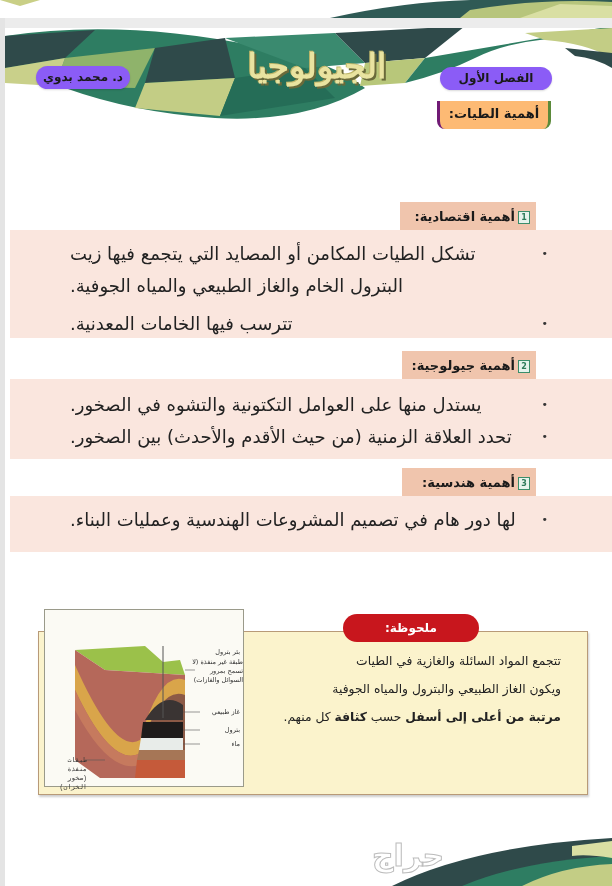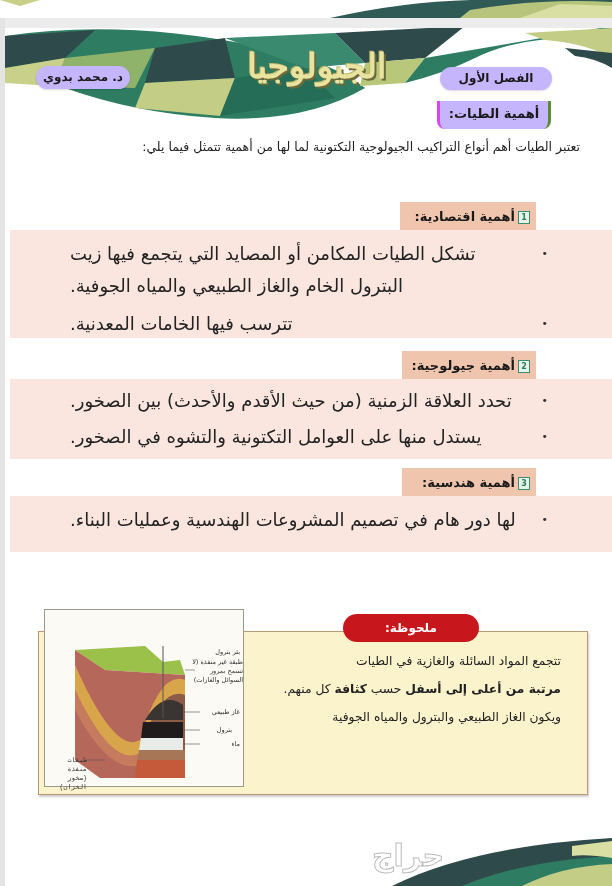--- a/index.html
+++ b/index.html
@@ -5,27 +5,27 @@
   * { box-sizing: border-box; margin: 0; padding: 0; }
   html, body { width: 612px; height: 886px; overflow: hidden; background: #ececec; }
   body { font-family: "DejaVu Sans", sans-serif; position: relative; }
 
   .top-strip { position: absolute; left: 0; top: 0; width: 612px; height: 18px; background: #fff; overflow: hidden; }
   .page { position: absolute; left: 5px; top: 28px; width: 607px; height: 858px; background: #fff; overflow: hidden; }
   .left-edge { position: absolute; left: 0; top: 18px; width: 5px; height: 868px; background: #e4e4e4; }
 
   .banner { position: absolute; left: 0; top: 0; width: 607px; height: 100px; }
 
-  .pill { position: absolute; background: #c4b5fd; border-radius: 14px; color: #1a1a1a; font-weight: bold; font-size: 12px; text-align: center; box-shadow: 0 1px 2px rgba(0,0,0,.15); line-height: 22px; direction: rtl; }
+  .pill { position: absolute; background: #8b5cf6; border-radius: 14px; color: #1a1a1a; font-weight: bold; font-size: 12px; text-align: center; box-shadow: 0 1px 2px rgba(0,0,0,.15); line-height: 22px; direction: rtl; }
   .author-pill { left: 31px; top: 38px; width: 94px; height: 23px; }
   .chapter-pill { left: 435px; top: 39px; width: 112px; height: 23px; }
 
   .title-art { position: absolute; left: 232px; top: 18px; width: 160px; height: 55px; color: #e9e3a0; font-weight: bold; font-size: 34px; text-align: center; direction: rtl; text-shadow: 2px 2px 0 #6a6a3a, -1px -1px 0 #bfb76a; letter-spacing: -1px; font-family: Liberation Sans, sans-serif; }
 
-  .main-heading { position: absolute; left: 432px; top: 73px; width: 114px; height: 28px; background: #c4b5fd; border-left: 3px solid #d946ef; border-right: 3px solid #5b8a3a; border-radius: 0 0 8px 8px; font-weight: bold; font-size: 13px; text-align: center; line-height: 26px; direction: rtl; color: #1a1a1a; }
+  .main-heading { position: absolute; left: 432px; top: 73px; width: 114px; height: 28px; background: #fdba74; border-left: 3px solid #701a75; border-right: 3px solid #5b8a3a; border-radius: 0 0 8px 8px; font-weight: bold; font-size: 13px; text-align: center; line-height: 26px; direction: rtl; color: #1a1a1a; }
 
   .intro { position: absolute; right: 32px; top: 104px; width: 470px; font-size: 12.5px; line-height: 30px; direction: rtl; text-align: right; color: #222; }
 
   .sec-head { position: absolute; height: 30px; background: #f0c5ad; font-weight: bold; font-size: 13px; line-height: 28px; direction: rtl; padding-right: 6px; color: #1a1a1a; display: flex; align-items: center; }
   .sec-num { display: inline-block; width: 12px; height: 13px; border: 1px solid #3b8e6b; color: #2e7b5a; background: #e6f3ec; font-size: 8px; line-height: 11px; text-align: center; margin-left: 3px; font-weight: bold; }
 
   .sec-box { position: absolute; left: 5px; width: 602px; background: #fae6de; direction: rtl; }
   .sec-box ul { list-style: none; padding-right: 82px; padding-left: 60px; }
   .sec-box li { position: relative; font-size: 18px; line-height: 32px; color: #222; text-align: left; }
   .sec-box li::before { content: "•"; position: absolute; right: -18px; top: 0; font-size: 11px; color: #333; }
@@ -74,61 +74,60 @@
     <path d="M520 5 L607 0 L607 30 Q580 15 540 12 Z" fill="#c3cd85"></path>
     <path d="M560 20 L607 25 L607 40 Q590 30 570 28 Z" fill="#2f4a4a"></path>
   </svg>
 
   <div class="pill author-pill">د. محمد بدوي</div>
   <div class="title-art">الجيولوجيا</div>
   <div class="pill chapter-pill">الفصل الأول</div>
 
   <div class="main-heading">أهمية الطيات:</div>
 
-  <p class="intro">تعتبر الطيات أهم أنواع التراكيب الجيولوجية التكتونية لما لها من أهمية تتمثل فيما يلي:</p>
 
   <div class="sec-head" style="left:395px; top:174px; width:136px;">
     <span class="sec-num">1</span>
     <span>أهمية اقتصادية:</span>
   </div>
   <div class="sec-box" style="top:202px; height:108px; padding-top:8px;">
     <ul>
       <li>تشكل الطيات المكامن أو المصايد التي يتجمع فيها زيت البترول الخام والغاز الطبيعي والمياه الجوفية.</li>
       <li style="margin-top:6px;">تترسب فيها الخامات المعدنية.</li>
     </ul>
   </div>
 
   <div class="sec-head" style="left:397px; top:323px; width:134px;">
     <span class="sec-num">2</span>
     <span>أهمية جيولوجية:</span>
   </div>
   <div class="sec-box" style="top:351px; height:80px; padding-top:6px;">
     <ul>
+      <li style="margin-top:4px;">يستدل منها على العوامل التكتونية والتشوه في الصخور.</li>
       <li>تحدد العلاقة الزمنية (من حيث الأقدم والأحدث) بين الصخور.</li>
-      <li style="margin-top:4px;">يستدل منها على العوامل التكتونية والتشوه في الصخور.</li>
     </ul>
   </div>
 
   <div class="sec-head" style="left:397px; top:440px; width:134px;">
     <span class="sec-num">3</span>
     <span>أهمية هندسية:</span>
   </div>
   <div class="sec-box" style="top:468px; height:56px; padding-top:8px;">
     <ul>
       <li>لها دور هام في تصميم المشروعات الهندسية وعمليات البناء.</li>
     </ul>
   </div>
 
   <div class="note-frame">
     <div class="note-box"></div>
     <div class="note-title">ملحوظة:</div>
     <div class="note-text">
       <div>تتجمع المواد السائلة والغازية في الطيات</div>
+      <div>ويكون الغاز الطبيعي والبترول والمياه الجوفية</div>
       <div><b>مرتبة من أعلى إلى أسفل</b><span> حسب </span><b>كثافة</b><span> كل منهم.</span></div>
-      <div>ويكون الغاز الطبيعي والبترول والمياه الجوفية</div>
     </div>
 
     <div class="diagram">
       <svg width="200" height="178" viewBox="0 0 200 178">
 
         <path d="M30 40 L100 36 L118 52 L135 50 L140 65 L60 60 Z" fill="#9bc14a"></path>
 
         <path d="M30 40 L60 60 L140 65 L140 168 L55 168 L30 150 Z" fill="#b5685a"></path>
 
         <path d="M30 55 Q70 145 95 130 Q115 60 140 70 L140 90 Q118 82 100 140 Q70 165 30 80 Z" fill="#d9a54a"></path>
@@ -145,21 +144,21 @@
 
         <line x1="140" y1="60" x2="150" y2="60" stroke="#555" stroke-width="0.6"></line>
         <line x1="138" y1="102" x2="155" y2="102" stroke="#555" stroke-width="0.6"></line>
         <line x1="138" y1="120" x2="155" y2="120" stroke="#555" stroke-width="0.6"></line>
         <line x1="138" y1="134" x2="155" y2="134" stroke="#555" stroke-width="0.6"></line>
         <line x1="40" y1="150" x2="60" y2="150" stroke="#555" stroke-width="0.6"></line>
       </svg>
       <div class="dlabel" style="left:140px; top:22px; width:55px;margin-top:16px;">بئر بترول</div>
       <div class="dlabel" style="left:146px; top:48px; width:52px;">طبقة غير منفذة (لا تسمح بمرور السوائل والغازات)</div>
       <div class="dlabel" style="left:150px; top:98px; width:45px;">غاز طبيعي</div>
-      <div class="dlabel" style="left:142px; top:116px; width:45px;">بترول</div>
+      <div class="dlabel" style="left:150px; top:116px; width:45px;">بترول</div>
       <div class="dlabel" style="left:150px; top:130px; width:45px;">ماء</div>
       <div class="dlabel" style="left:2px; top:146px; width:40px;font-family:Liberation Mono, monospace;">طبقات منفذة (صخور الخزان)</div>
     </div>
   </div>
 
   <svg class="footer-wave" width="240" height="50" viewBox="0 0 240 50">
     <path d="M20 50 Q100 10 240 2 L240 50 Z" fill="#2f4a4a"></path>
     <path d="M90 50 Q150 25 240 20 L240 50 Z" fill="#2e7d62"></path>
     <path d="M150 50 Q190 30 240 28 L240 50 Z" fill="#c3cd85"></path>
     <path d="M200 10 L240 5 L240 22 Q215 18 200 20 Z" fill="#d9dfa3"></path>

